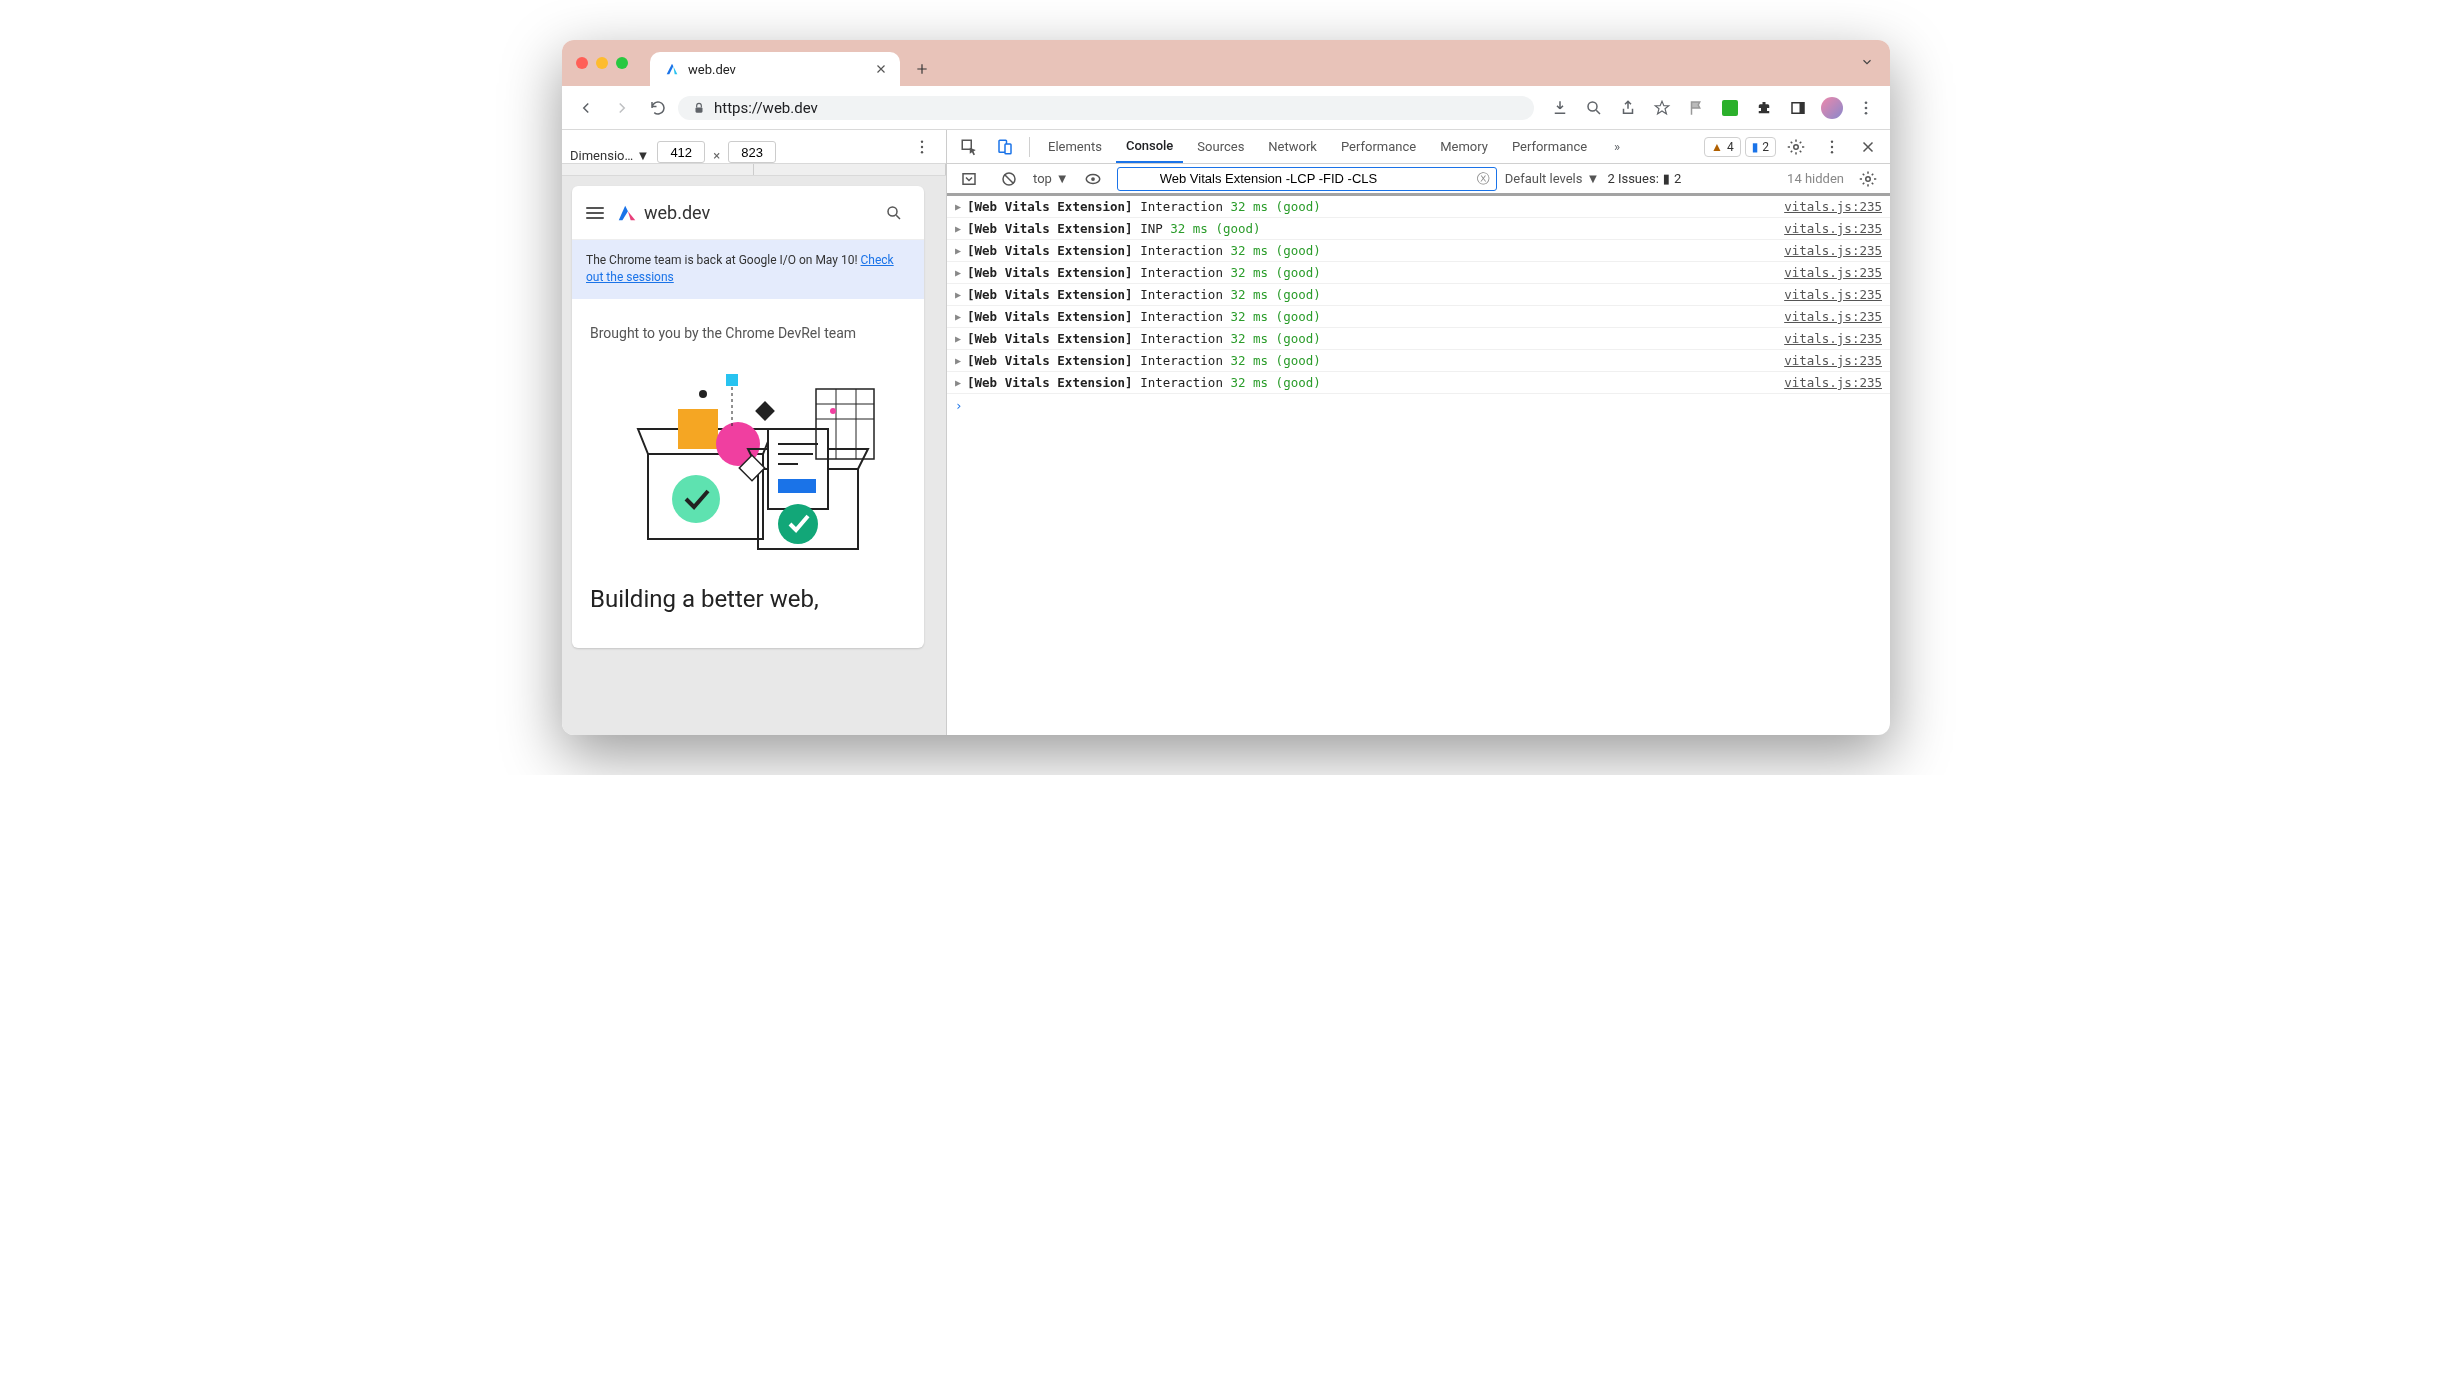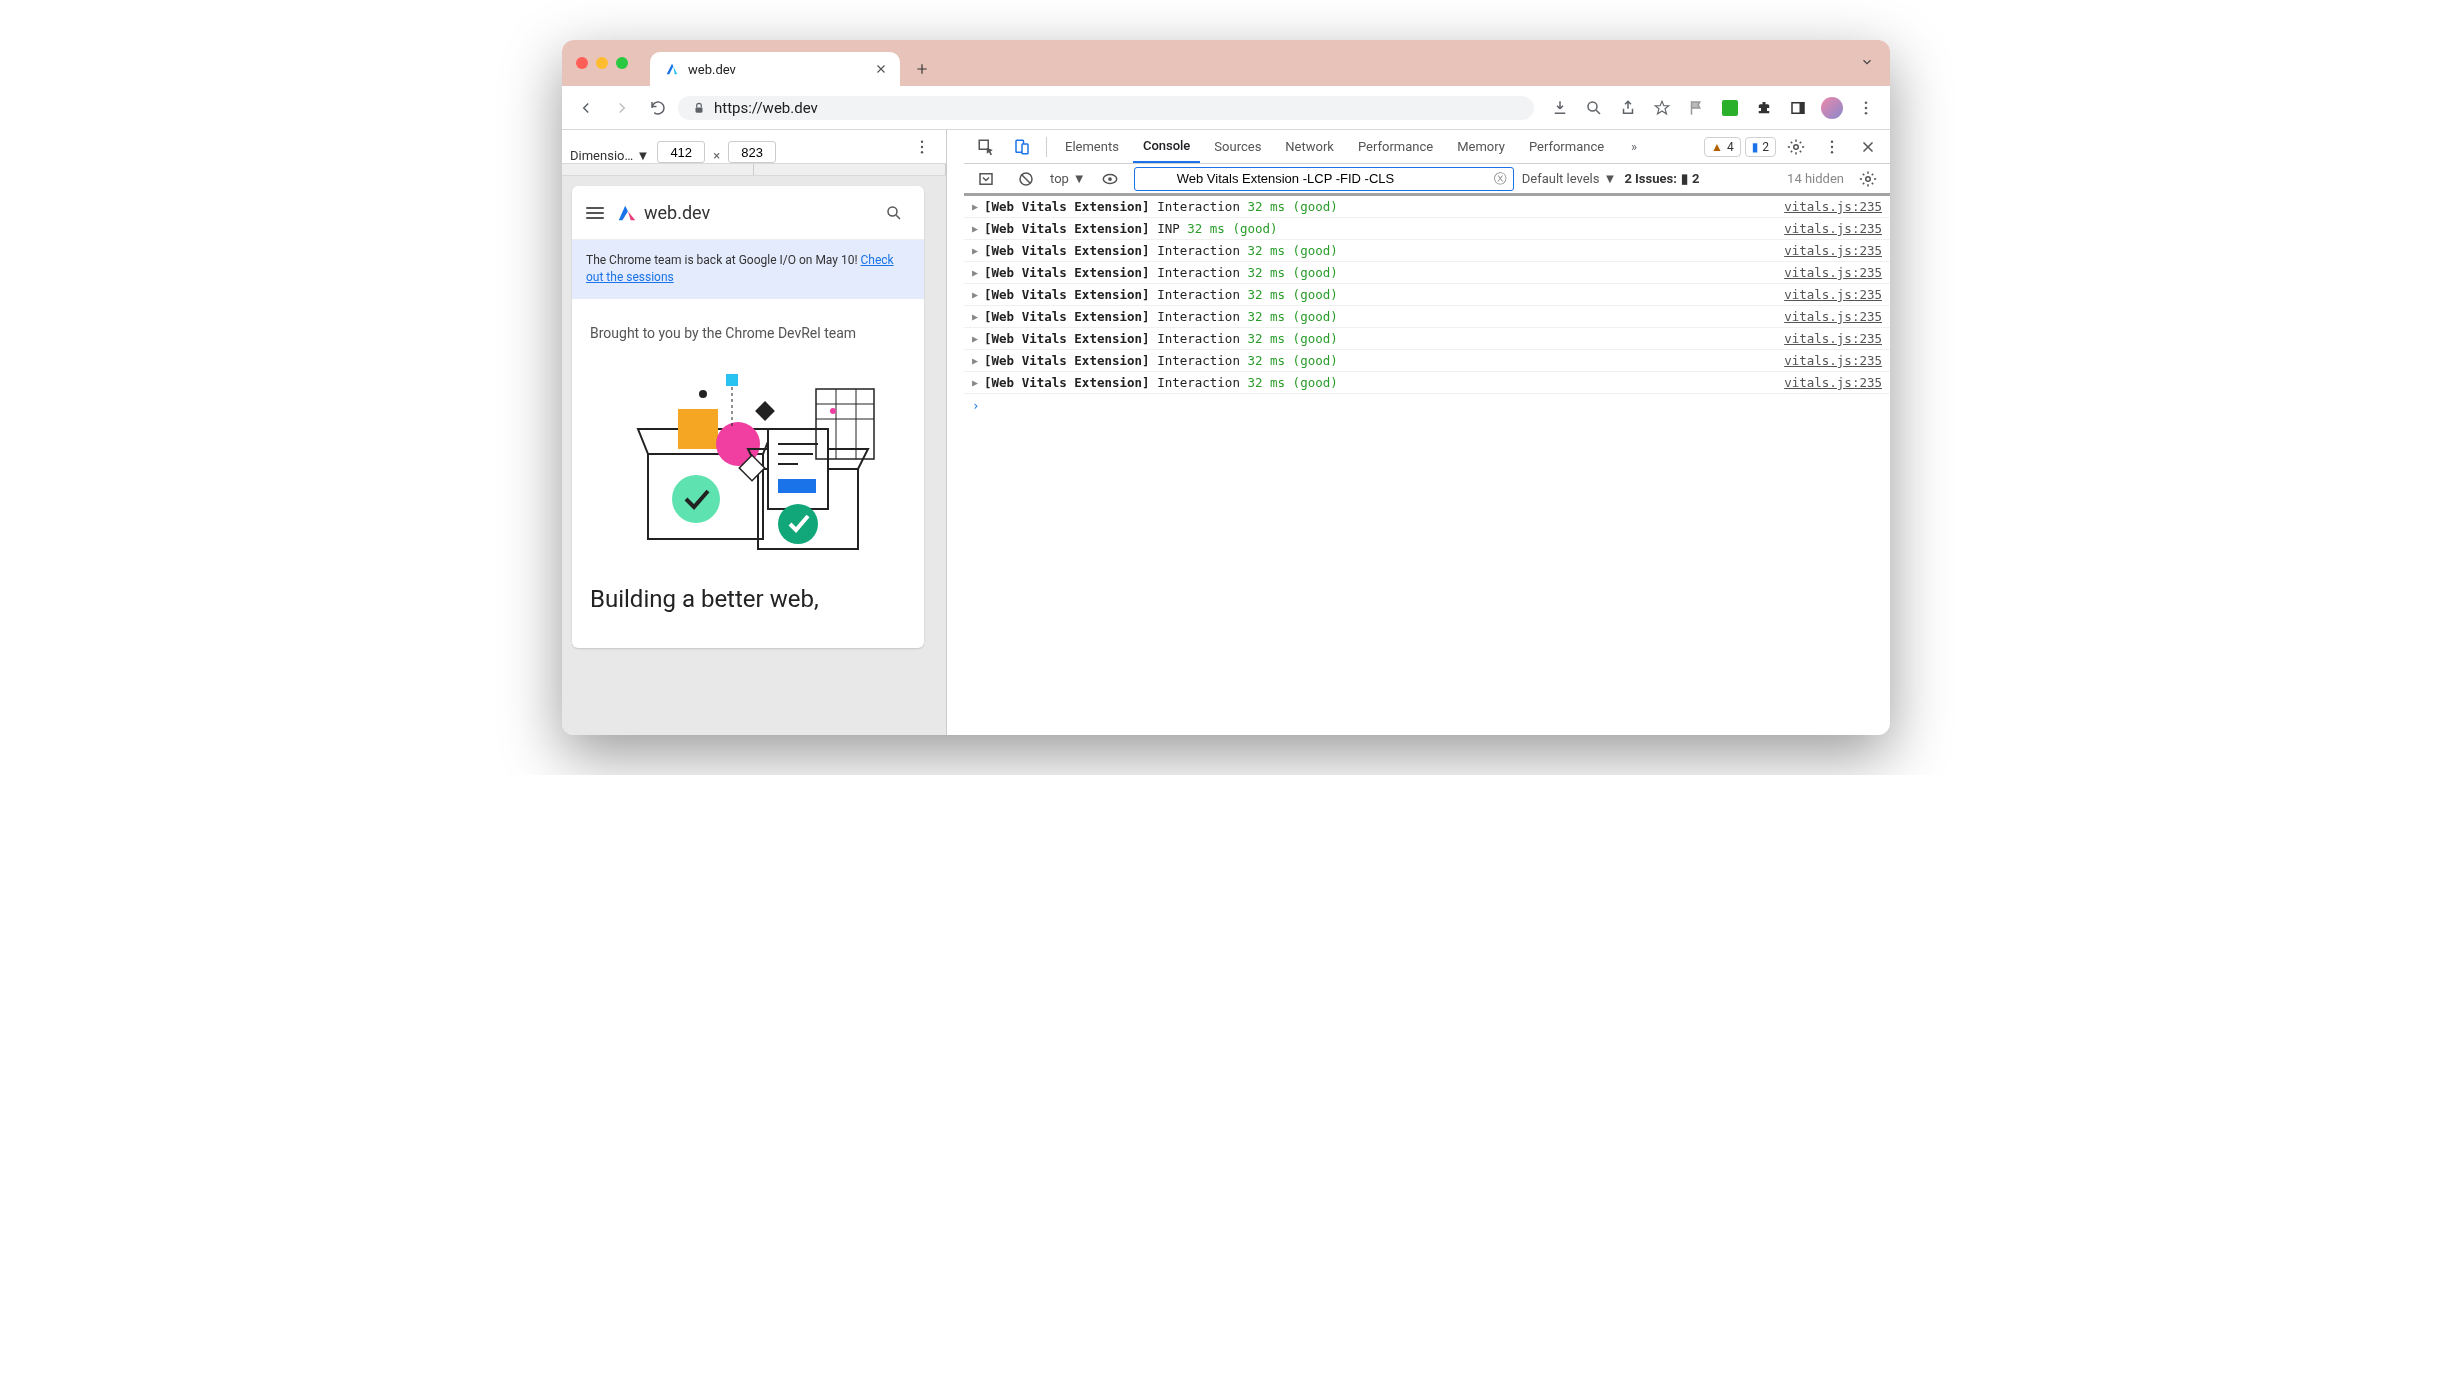--- a/index.html
+++ b/index.html
@@ -50,35 +50,35 @@
   .phone-hdr { height:54px; display:flex; align-items:center; padding:0 14px; gap:12px; border-bottom:1px solid #eee;}
   .ham { display:flex; flex-direction:column; gap:3px; cursor:pointer;}
   .ham span { width:18px; height:2px; background:#555; border-radius:1px;}
   .wd-logo { display:flex; align-items:center; gap:6px; font-size:18px; color:#333;}
   .banner { background:#e4ebfc; padding:12px 14px; font-size:12px; color:#333; line-height:1.45;}
   .banner a { color:#1a73e8; text-decoration:underline;}
   .sub { padding:26px 18px 8px; font-size:14px; color:#555;}
   .illus { height:230px; display:flex; align-items:center; justify-content:center;}
   .hero { padding:6px 18px 34px; font-size:24px; color:#222; line-height:1.2;}
   
-  .right { flex:1; display:flex; flex-direction:column; min-height:0;padding-left:17px;}
+  .right { flex:1; display:flex; flex-direction:column; min-height:0;}
   .tabbar { height:34px; border-bottom:1px solid #d0d0d0; display:flex; align-items:center; padding:0 6px; gap:4px; font-size:13px; color:#333;}
   .tabbar .dtab { padding:0 10px; height:100%; display:flex; align-items:center; cursor:pointer; color:#555;}
   .tabbar .dtab.active { color:#202124; border-bottom:2px solid #1a73e8; font-weight:500;}
   .tabbar .sep { width:1px; height:20px; background:#d0d0d0; margin:0 4px;}
   .tabbar .pill { display:flex; align-items:center; gap:4px; padding:2px 6px; border:1px solid #d0d0d0; border-radius:4px; font-size:12px;}
   .tabbar .warn { color:#b06000;}
   .tabbar .info { color:#1a73e8;}
   .toolbar { height:32px; border-bottom:3px solid #a3a3a3; display:flex; align-items:center; padding:0 6px; gap:8px; font-size:13px; color:#333;}
   .toolbar .search { flex:1; max-width:380px; height:24px; border:1px solid #1a73e8; border-radius:3px; display:flex; align-items:center; padding:0 6px; gap:6px;}
   .toolbar input { border:none; outline:none; flex:1; font-size:13px;margin-left:36px;}
   .toolbar .clear { color:#888; cursor:pointer;}
   .toolbar .dd { display:flex; align-items:center; gap:4px; cursor:pointer; color:#555;}
   .toolbar .muted { color:#888; margin-left:auto;}
-  .toolbar .issue { display:flex; align-items:flex-end; gap:4px; cursor:pointer;font-weight:bold;}
+  .toolbar .issue { display:flex; align-items:flex-end; gap:4px; cursor:pointer;}
   .logs { flex:1; overflow:auto; font-family: Menlo, Consolas, monospace; font-size:12.5px;}
   .logrow { display:flex; align-items:center; padding:3px 8px; border-bottom:1px solid #f0f0f0; gap:6px;}
   .chev { color:#888; font-size:10px; cursor:pointer;}
   .logtxt { flex:1; white-space:nowrap;}
   .logtxt .tag { font-weight:bold; color:#222;}
   .logtxt .metric { color:#222;}
   .logtxt .val { color:#2a9c2a;}
   .src { color:#555; text-decoration:underline; cursor:pointer;}
   .prompt { padding:4px 8px; color:#1a73e8;}
   

